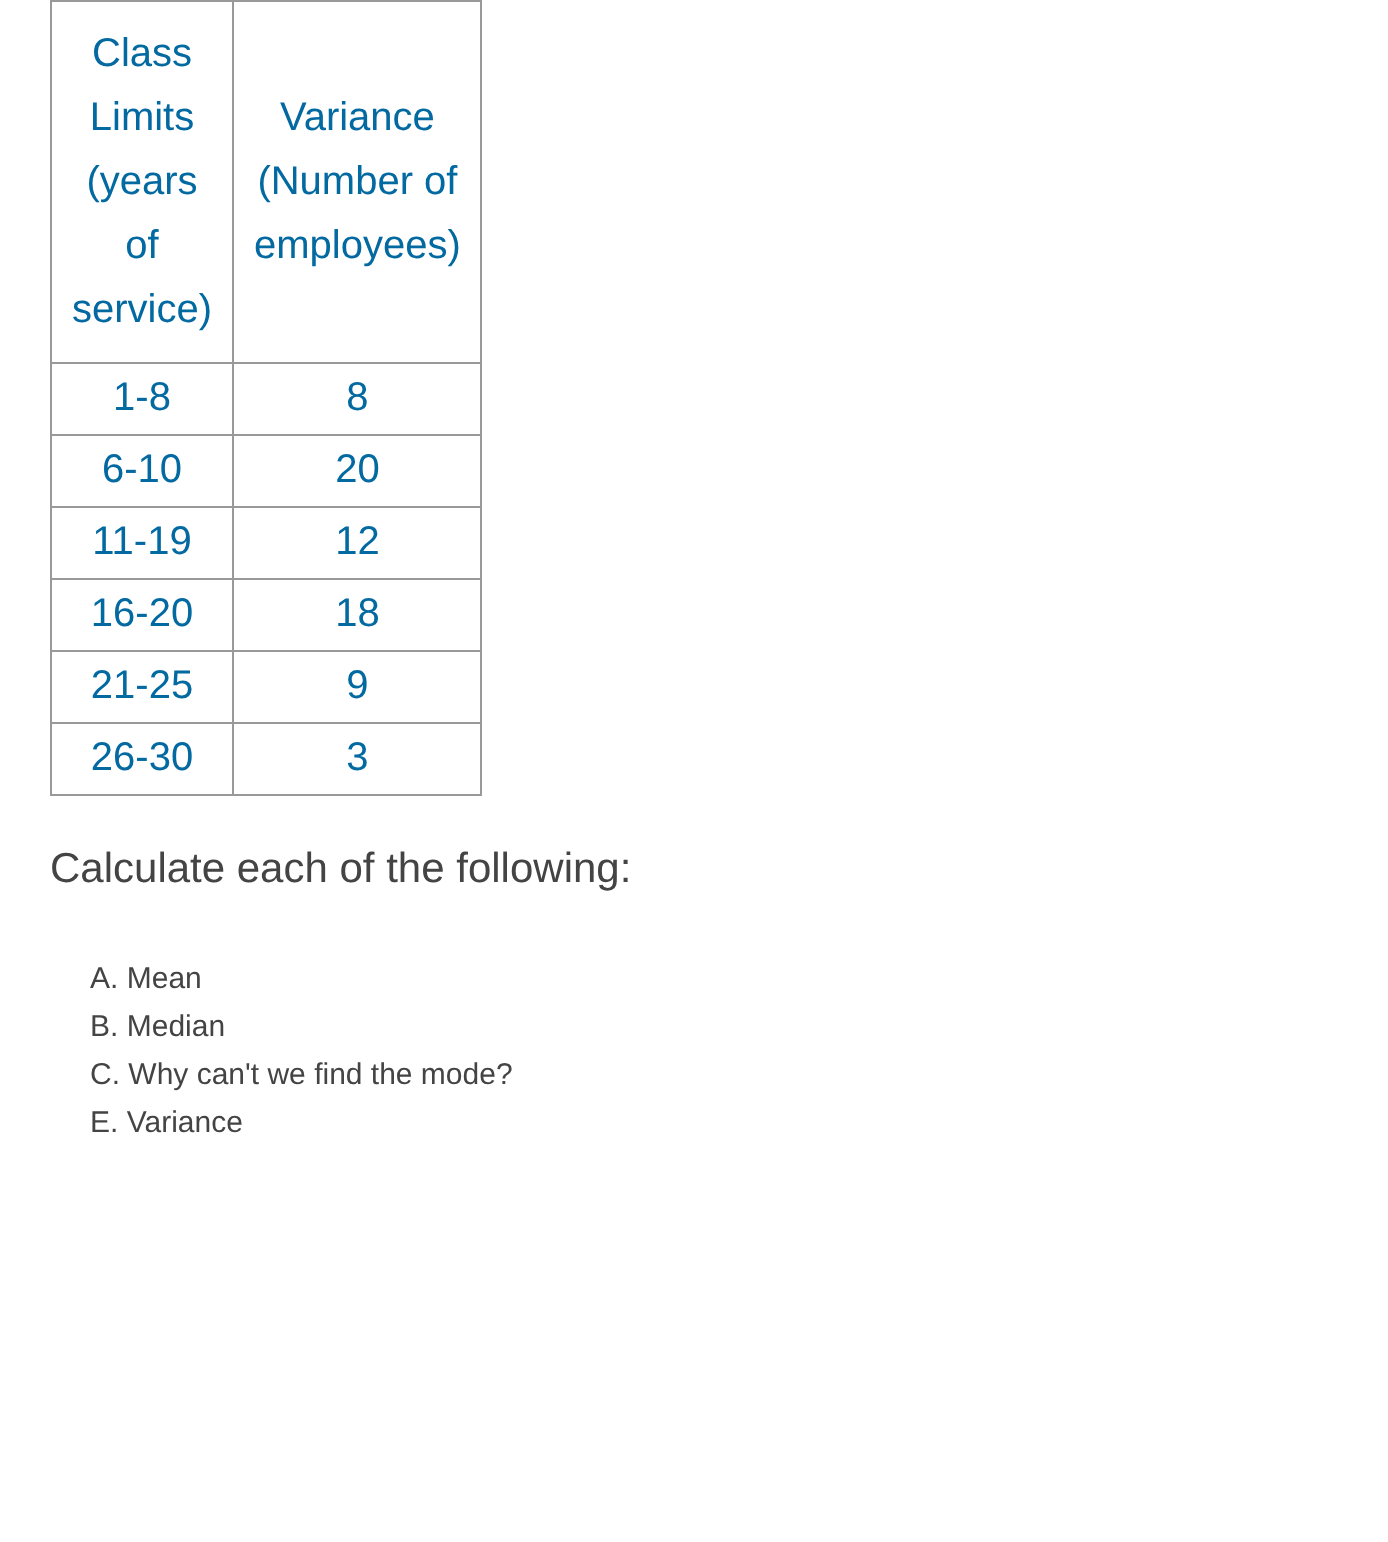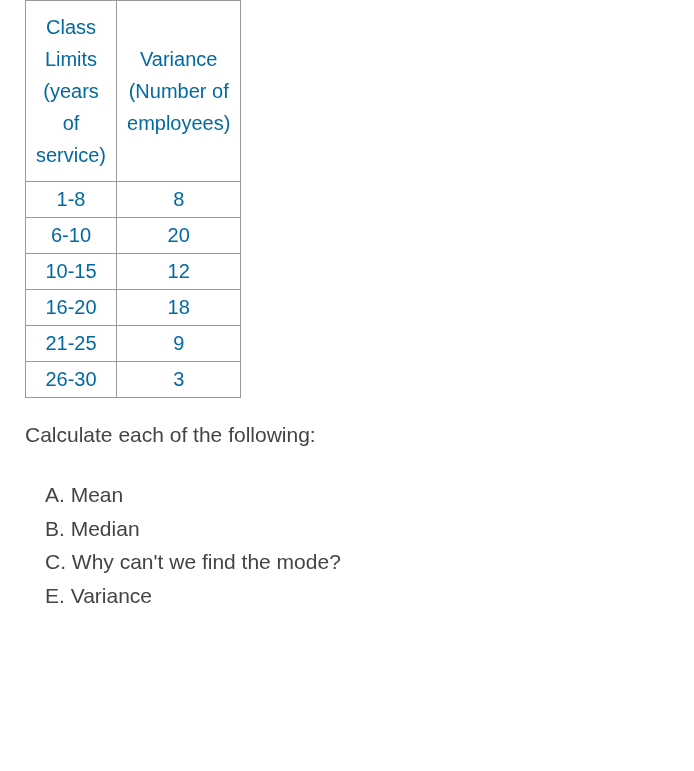--- a/index.html
+++ b/index.html
@@ -48,21 +48,21 @@
     .instruction {
       font-size: 21px;
       color: #444;
       margin: 25px 0 31px 25px;
     }
     .options {
       margin-left: 45px;
     }
     .options li {
       list-style: none;
-      font-size: 21px;
+      font-size: 15px;
       color: #444;
       line-height: 1.6;
     }
     .opt-label {
       display: inline;
     }
     .opt-text {
       display: inline;
     }
   </style>
@@ -83,21 +83,21 @@
   </tr>
   <tr class="data-row">
     <td>1-8</td>
     <td>8</td>
   </tr>
   <tr class="data-row">
     <td>6-10</td>
     <td>20</td>
   </tr>
   <tr class="data-row">
-    <td>10-15</td>
+    <td>11-19</td>
     <td>12</td>
   </tr>
   <tr class="data-row">
     <td>16-20</td>
     <td>18</td>
   </tr>
   <tr class="data-row">
     <td>21-25</td>
     <td>9</td>
   </tr>

